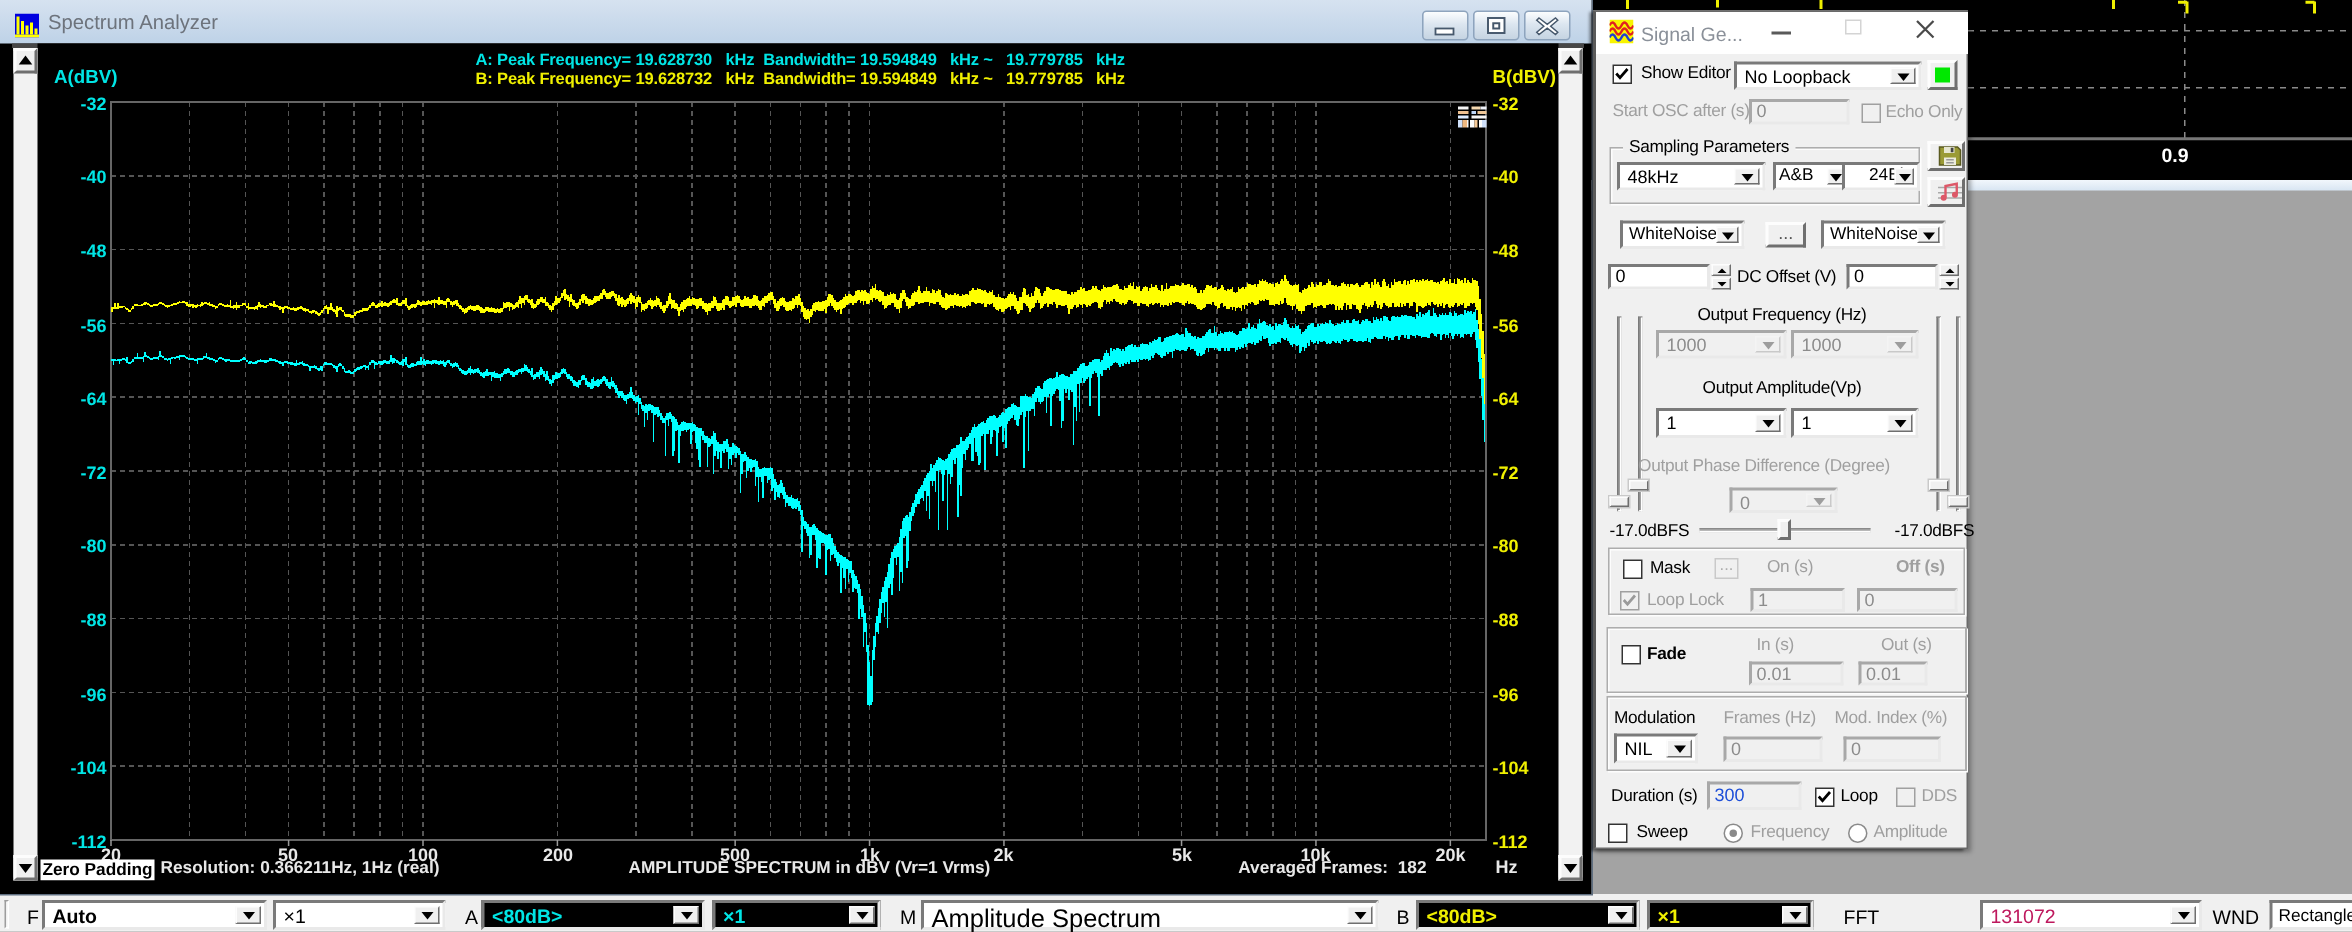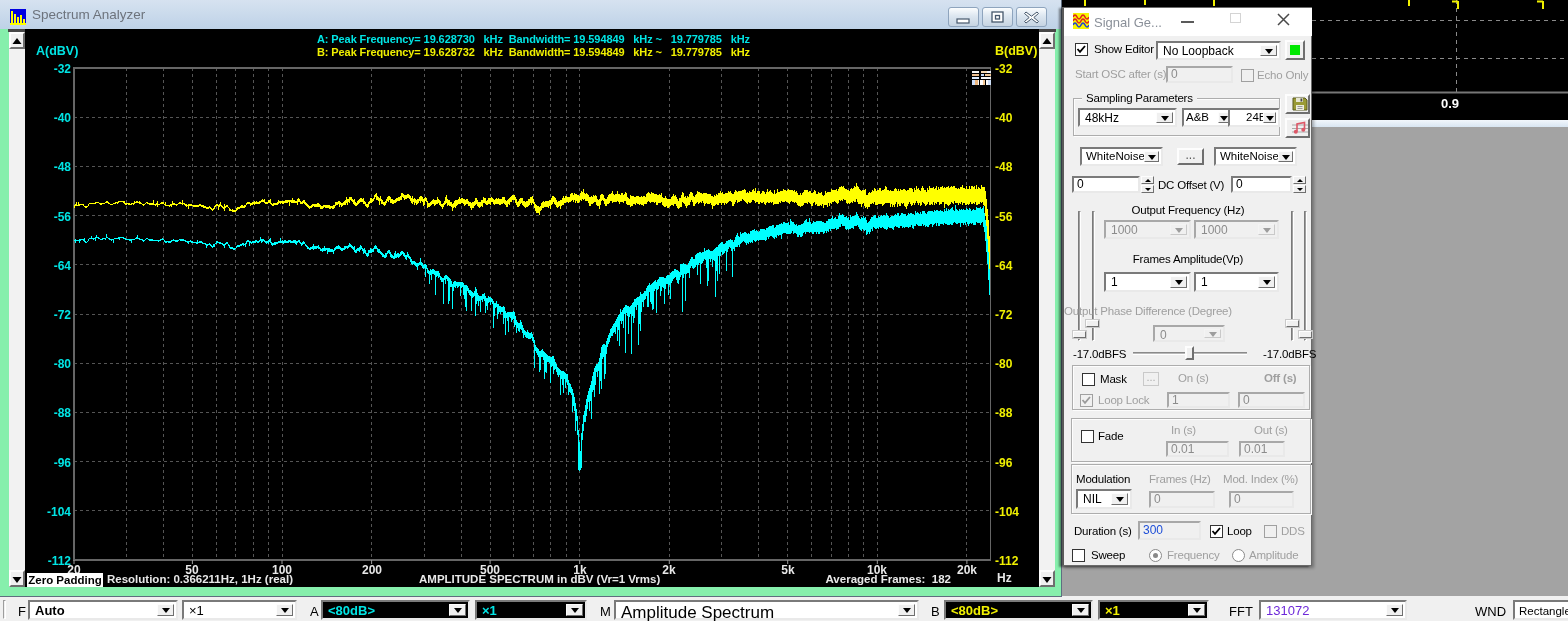--- a/index.html
+++ b/index.html
@@ -94,30 +94,30 @@
 <div class="abs" style="left:931px;top:604px;font-size:13px;color:#000">B</div>
 <div class="combo sunk" style="left:944px;top:600px;width:149px;height:20px;background:#000;color:#f0f000;font-weight:bold">
     <div class="tx" style="font-size:13px;">&lt;80dB&gt;</div>
     <div class="cbtn" style="width:17px"></div>
   </div>
 <div class="combo sunk" style="left:1098px;top:600px;width:111px;height:20px;background:#000;color:#f0f000;font-weight:bold">
     <div class="tx" style="font-size:13px;">×1</div>
     <div class="cbtn" style="width:17px"></div>
   </div>
 <div class="abs" style="left:1229px;top:604px;font-size:13px;color:#000">FFT</div>
-<div class="combo sunk" style="left:1259px;top:600px;width:148px;height:20px;background:#fff;color:#6d28d9">
+<div class="combo sunk" style="left:1320px;top:600px;width:148px;height:20px;background:#fff;color:#be185d">
     <div class="tx" style="font-size:13px;">131072</div>
     <div class="cbtn" style="width:17px"></div>
   </div>
 <div class="abs" style="left:1475px;top:604px;font-size:13px;color:#000">WND</div>
 <div class="combo sunk" style="left:1513px;top:600px;width:100px;height:20px;background:#fff;color:#000">
     <div class="tx" style="font-size:11.5px;left:4px;top:3px">Rectangle</div>
   </div>
 
-<div class="abs" style="left:0;top:0;width:1061px;height:596px;background:#86efac;outline:1px solid #5f6e80">
+<div class="abs" style="left:0;top:0;width:1061px;height:596px;background:#000000;outline:1px solid #5f6e80">
   <div class="abs" style="left:0;top:0;width:1061px;height:29px;background:linear-gradient(#d6e2f0,#bed2e7)"></div>
 
   <svg class="abs" style="left:10px;top:9px" width="16" height="16">
     <rect width="16" height="16" fill="#0000e0"></rect>
     <g stroke="#ffff00" stroke-width="2">
       <line x1="2" y1="2" x2="2" y2="14"></line>
         <line x1="5" y1="5" x2="5" y2="14"></line>
       <line x1="8" y1="8" x2="8" y2="14"></line>
         <line x1="11" y1="6" x2="11" y2="14"></line>
       <line x1="14" y1="10" x2="14" y2="14"></line>
@@ -368,30 +368,30 @@
 <div class="vthumb" style="left:222px;top:312px"></div>
 <div class="vthumb" style="left:235px;top:323px"></div>
 <div class="combo sunkd" style="left:40px;top:212px;width:87px;height:19px;background:#f0f0f0;color:#8c8c8c">
       <div class="tx" style="font-size:12px;">1000</div>
       <div class="cbtn dis" style="width:17px"></div>
     </div>
 <div class="combo sunkd" style="left:130px;top:212px;width:85px;height:19px;background:#f0f0f0;color:#8c8c8c">
       <div class="tx" style="font-size:12px;">1000</div>
       <div class="cbtn dis" style="width:17px"></div>
     </div>
-<div class="lbl" style="left:0;top:245px;width:248px;text-align:center;color:#000;font-weight:normal">Frames Amplitude(Vp)</div>
+<div class="lbl" style="left:0;top:245px;width:248px;text-align:center;color:#000;font-weight:normal">Output Amplitude(Vp)</div>
 <div class="combo sunk" style="left:40px;top:264px;width:87px;height:20px;background:#fff;color:#000">
       <div class="tx" style="font-size:12px;">1</div>
       <div class="cbtn" style="width:17px"></div>
     </div>
 <div class="combo sunk" style="left:130px;top:264px;width:85px;height:20px;background:#fff;color:#000">
       <div class="tx" style="font-size:12px;">1</div>
       <div class="cbtn" style="width:17px"></div>
     </div>
-<div class="lbl" style="left:0;top:297px;width:224px;text-align:left;color:#9f9f9f;font-weight:normal">Output Phase Difference (Degree)</div>
+<div class="lbl" style="left:0;top:297px;width:224px;text-align:center;color:#9f9f9f;font-weight:normal">Output Phase Difference (Degree)</div>
 <div class="combo sunkd" style="left:89px;top:317px;width:72px;height:17px;background:#f0f0f0;color:#8c8c8c">
       <div class="tx" style="font-size:12px;">0</div>
       <div class="cbtn dis" style="width:17px"></div>
     </div>
 <div class="abs" style="left:69px;top:344px;width:114px;height:3px;background:#b8b8b8;border-top:1px solid #8a8a8a;border-bottom:1px solid #fff"></div>
 <div class="abs raise" style="left:121px;top:338px;width:9px;height:14px"></div>
 <div class="lbl" style="left:9px;top:340px;color:#000;font-weight:normal">-17.0dBFS</div>
 <div class="lbl" style="left:199px;top:340px;color:#000;font-weight:normal">-17.0dBFS</div>
 <div class="grp" style="left:8px;top:357px;width:238px;height:45px"></div>
 <div class="cb" style="left:18px;top:365px"></div>
@@ -402,21 +402,21 @@
 <div class="cb dis" style="left:16px;top:386px">
       <svg width="13" height="13" style="position:absolute;left:-1px;top:-1px">
         <path d="M2.5 6 L5 8.8 L10 3" stroke="#9a9a9a" stroke-width="1.8" fill="none"></path>
       </svg>
     </div>
 <div class="lbl" style="left:34px;top:386px;color:#9f9f9f;font-weight:normal">Loop Lock</div>
 <div class="edit sunkd" style="left:103px;top:384px;width:63px;height:16px;color:#8c8c8c;line-height:12px">1</div>
 <div class="edit sunkd" style="left:174px;top:384px;width:67px;height:16px;color:#8c8c8c;line-height:12px">0</div>
 <div class="grp" style="left:7px;top:410px;width:240px;height:44px"></div>
 <div class="cb" style="left:17px;top:422px"></div>
-<div class="lbl" style="left:34px;top:422px;color:#000;font-weight:normal">Fade</div>
+<div class="lbl" style="left:34px;top:422px;color:#000;font-weight:bold">Fade</div>
 <div class="lbl" style="left:107px;top:416px;color:#9f9f9f;font-weight:normal">In (s)</div>
 <div class="lbl" style="left:190px;top:416px;color:#9f9f9f;font-weight:normal">Out (s)</div>
 <div class="edit sunkd" style="left:102px;top:433px;width:63px;height:16px;color:#8c8c8c;line-height:12px">0.01</div>
 <div class="edit sunkd" style="left:175px;top:433px;width:46px;height:16px;color:#8c8c8c;line-height:12px">0.01</div>
 <div class="grp" style="left:7px;top:456px;width:240px;height:50px"></div>
 <div class="lbl" style="left:12px;top:465px;color:#000;font-weight:normal">Modulation</div>
 <div class="lbl" style="left:85px;top:465px;color:#9f9f9f;font-weight:normal">Frames (Hz)</div>
 <div class="lbl" style="left:159px;top:465px;color:#9f9f9f;font-weight:normal">Mod. Index (%)</div>
 <div class="combo sunk" style="left:12px;top:481px;width:56px;height:20px;background:#fff;color:#000">
       <div class="tx" style="font-size:12px;">NIL</div>

